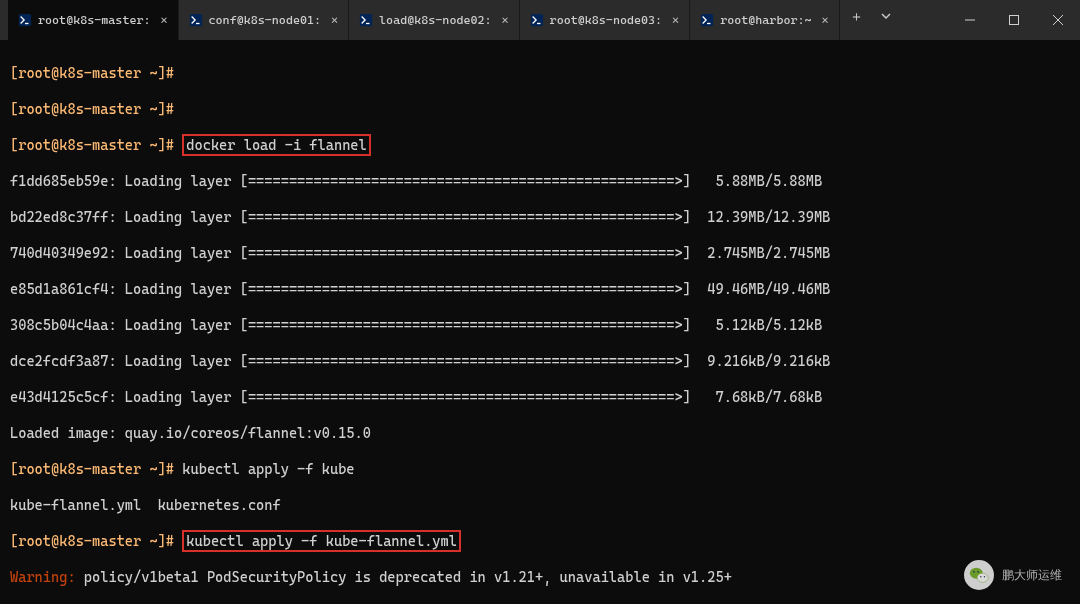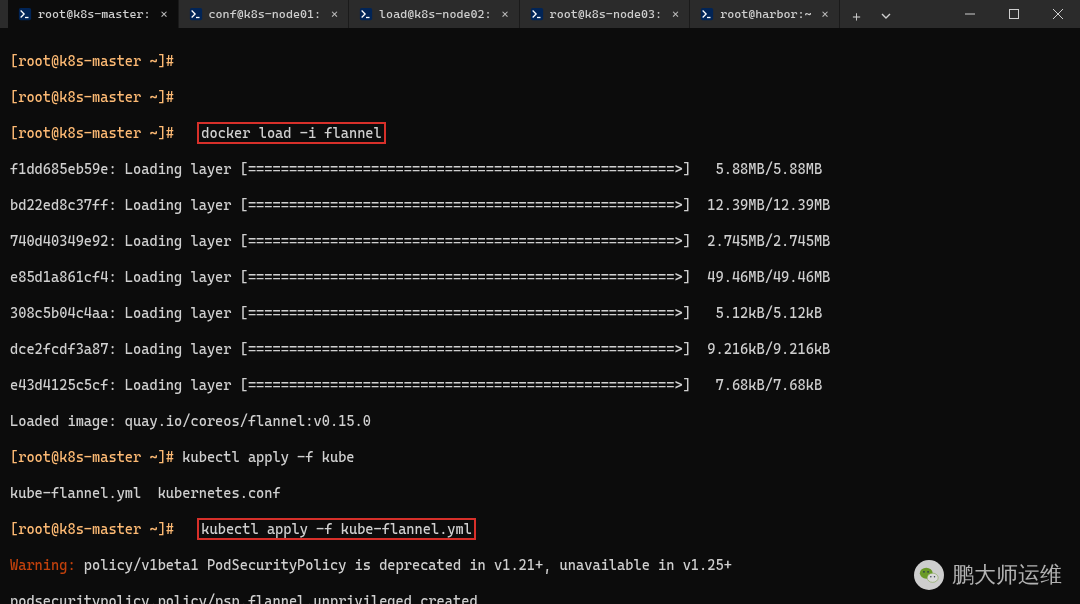--- a/index.html
+++ b/index.html
@@ -8,21 +8,21 @@
     font-family: "Cascadia Mono", "Consolas", monospace;
     font-size: 14px;
     line-height: 18px;
     color: #d0d0d0;
     width: 1080px;
     height: 604px;
     overflow: hidden;
     position: relative;
   }
   .title-bar {
-    height: 28px;
+    height: 40px;
     background: #2b2b2b;
     display: flex;
     align-items: stretch;
     user-select: none;
     padding-left: 8px;
   }
   .tabs { display: flex; align-items: stretch; }
   .tab {
     display: flex;
     align-items: center;
@@ -60,32 +60,32 @@
     font-family: inherit;
     letter-spacing: 0;
   }
   .line { display:block; }
   .prompt { color:#fdba74; }
   .warn-label { color: #c2410c; font-weight: normal; }
   .hl-box {
     display: inline-block;
     border: 2px solid #d7302a;
     padding: 0 2px;
-    margin: -2px 15px;
+    margin: -2px 0;
   }
   .watermark {
     position: absolute;
     right: 18px;
     bottom: 14px;
     display: flex;
     align-items: center;
     gap: 8px;
     color: #cfcfcf;
     font-family: "Microsoft YaHei","PingFang SC",sans-serif;
-    font-size: 22px;
+    font-size: 12px;
     opacity: 0.85;
   }
   .chat-icon {
     width: 30px; height: 30px; border-radius: 50%;
     background: #f0f0f0;
     display:flex; align-items:center; justify-content:center;
   }
   .chat-icon::before, .chat-icon::after {
     content:""; position:absolute;
   }

